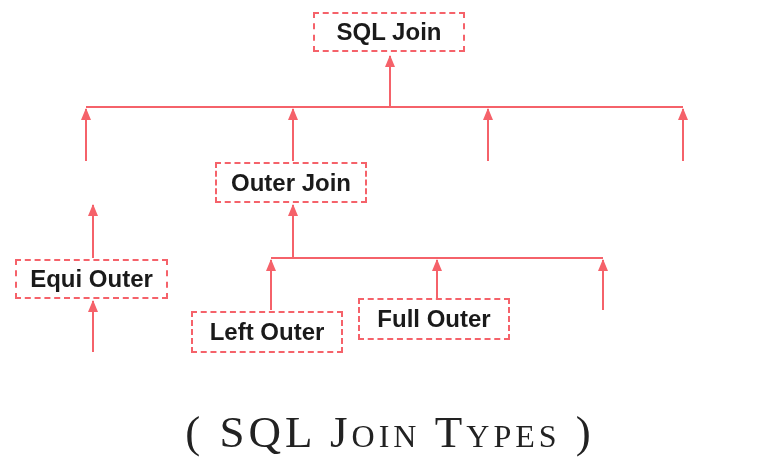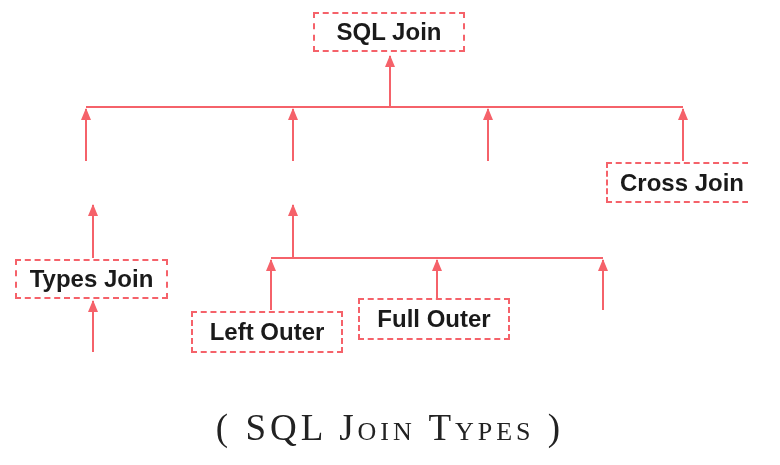--- a/index.html
+++ b/index.html
@@ -36,21 +36,21 @@
     font-size:24px;
     font-weight:600;
     white-space:nowrap;
   }
   .caption{
     position:absolute;
     left:0;top:406px;width:780px;
     text-align:center;
     font-family:"Liberation Serif", serif;
     font-variant:small-caps;
-    font-size:37px;
+    font-size:45px;
     letter-spacing:4px;
     color:#222222;
   }
 </style>
 </head>
 <body>
 
 <div class="canvas">
 
   <svg class="connectors" width="780" height="465" viewBox="0 0 780 465" xmlns="http://www.w3.org/2000/svg">
@@ -74,25 +74,25 @@
     <line x1="293" y1="257" x2="293" y2="205" marker-end="url(#arrow)"></line>
     <line x1="271" y1="258" x2="603" y2="258"></line>
     <line x1="271" y1="310" x2="271" y2="260" marker-end="url(#arrow)"></line>
     <line x1="437" y1="310" x2="437" y2="260" marker-end="url(#arrow)"></line>
     <line x1="603" y1="310" x2="603" y2="260" marker-end="url(#arrow)"></line>
   </svg>
 
   <div class="node" style="left:313px;top:12px;width:152px;height:40px">SQL Join</div>
 
 
+  <div class="node" style="left:215px;top:162px;width:152px;height:41px">Outer Join</div>
 
 
-  <div class="node" style="left:606px;top:162px;width:152px;height:41px">Cross Join</div>
 
-  <div class="node" style="left:15px;top:259px;width:153px;height:40px">Types Join</div>
+  <div class="node" style="left:15px;top:259px;width:153px;height:40px">Equi Outer</div>
 
 
   <div class="node" style="left:191px;top:311px;width:152px;height:42px">Left Outer</div>
 
   <div class="node" style="left:358px;top:298px;width:152px;height:42px">Full Outer</div>
 
 
   <div class="caption">( SQL Join Types )</div>
 
 </div>

